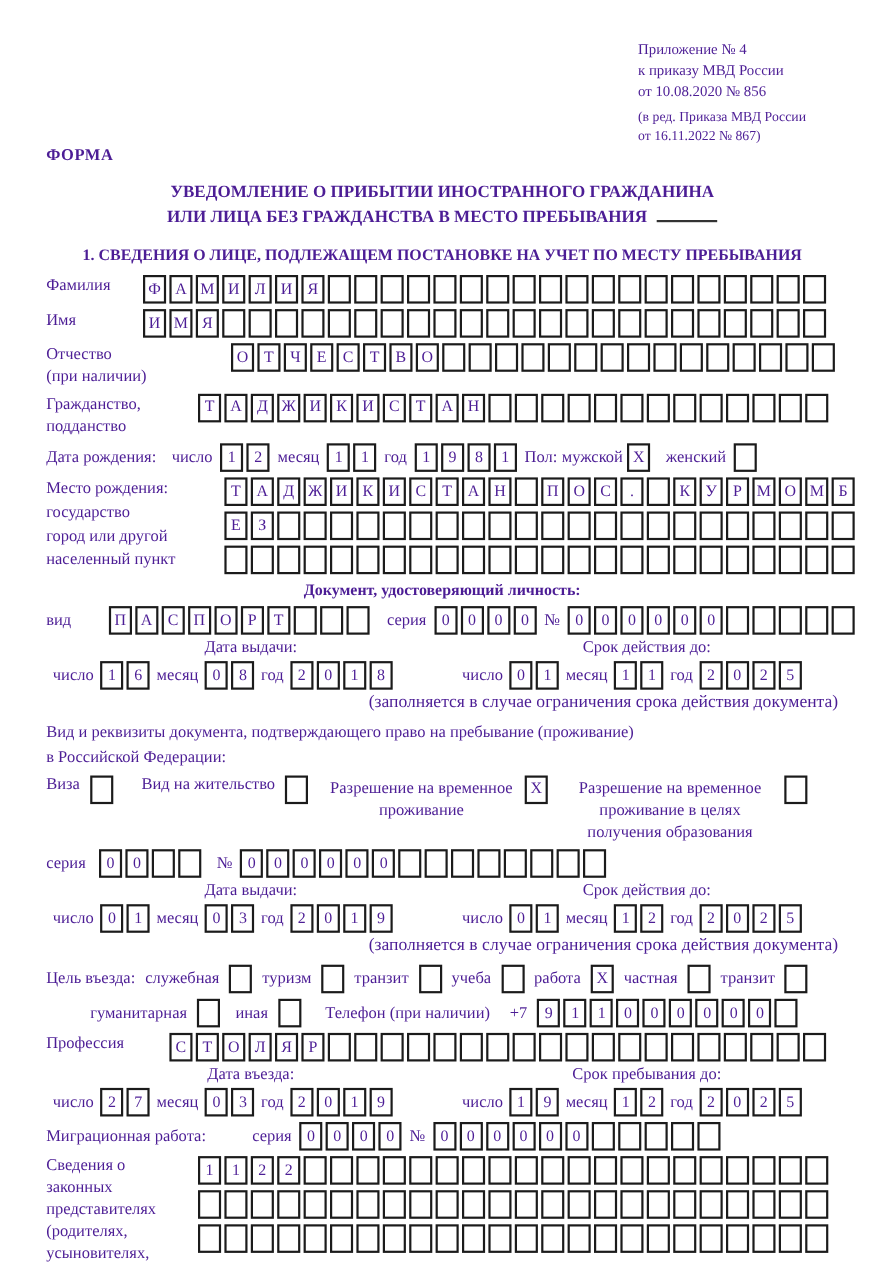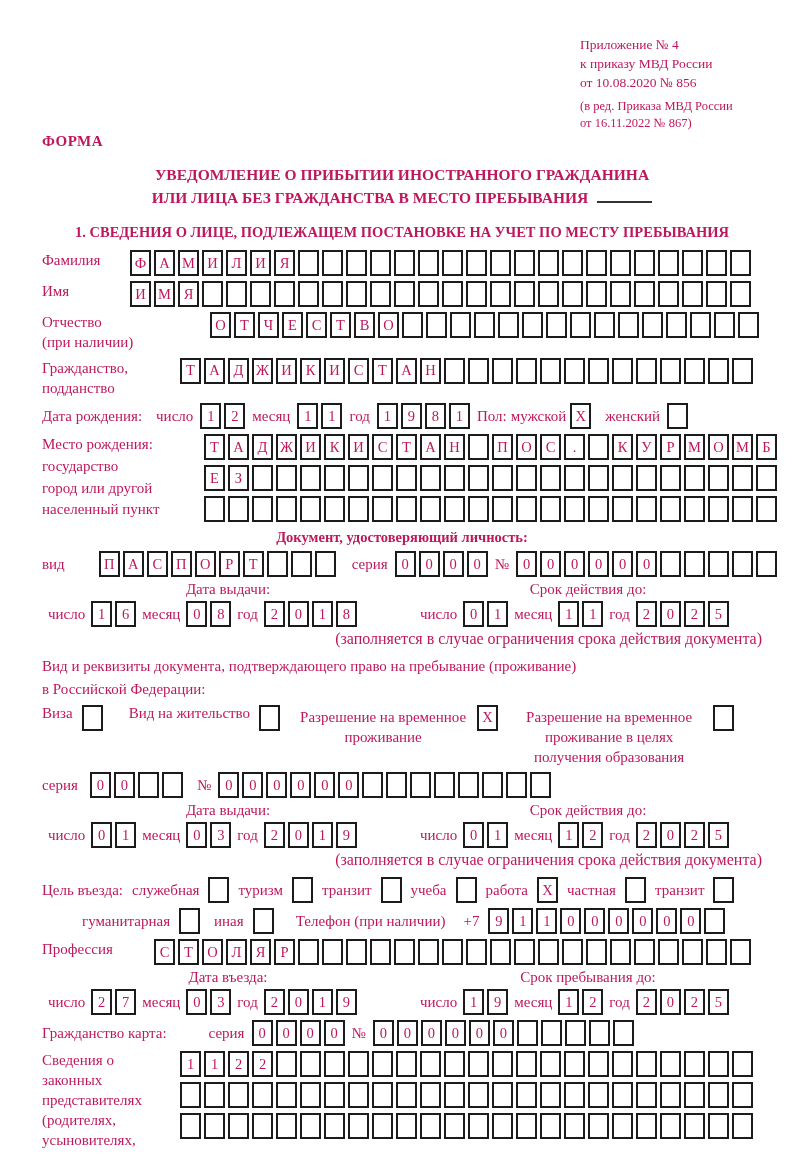--- a/index.html
+++ b/index.html
@@ -1,18 +1,18 @@
 <!DOCTYPE html>
 <html><head>
 <meta charset="utf-8">
 <style>
   html,body { margin:0; padding:0; background:#ffffff; }
   .page {
     position:relative; width:800px; height:1163px; margin:0 auto;
-    background:#fff; color:#be185d; box-sizing:border-box;
+    background:#fff; color:#4c1d95; box-sizing:border-box;
     padding:36px 38px 0 42px; overflow:hidden;
     font-family:"Liberation Serif","DejaVu Serif",serif; font-size:15px;
   }
   .appendix { margin-left:auto; width:182px; font-size:13.5px; line-height:1.4; }
   .appendix div { white-space:nowrap; }
   .appendix .sub { margin-top:5px; font-size:12.5px; }
   .forma { text-align:left; font-weight:bold; font-size:15px; margin-top:0; letter-spacing:0.5px; }
   .title { text-align:center; font-weight:bold; font-size:15.5px; margin-top:13px; line-height:1.5; }
   .blank { display:inline-block; width:55px; border-bottom:2px solid #333; height:13px; margin-left:9px; }
   .section-title { font-weight:bold; font-size:14.5px; margin-top:15px; text-align:center; white-space:nowrap; }
@@ -617,21 +617,21 @@
               <span class="cell">2</span>
               <span class="cell">0</span>
               <span class="cell">2</span>
               <span class="cell">5</span>
             </span>
         </div>
       </div>
     </div>
 
     <div class="frow inline">
-      <span style="margin-right:42px;">Гражданство карта:</span>
+      <span style="margin-right:42px;">Миграционная работа:</span>
       <span>серия</span>
       <span class="cells">
           <span class="cell">0</span>
           <span class="cell">0</span>
           <span class="cell">0</span>
           <span class="cell">0</span>
         </span>
       <span>№</span>
       <span class="cells">
           <span class="cell">0</span>

